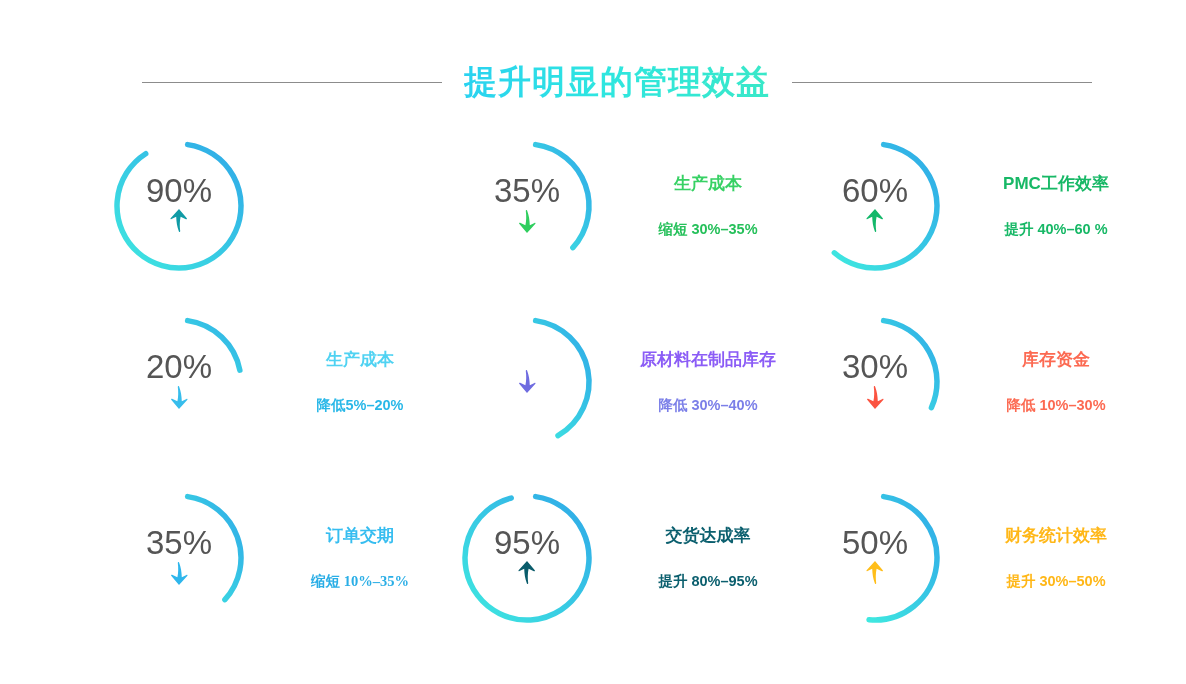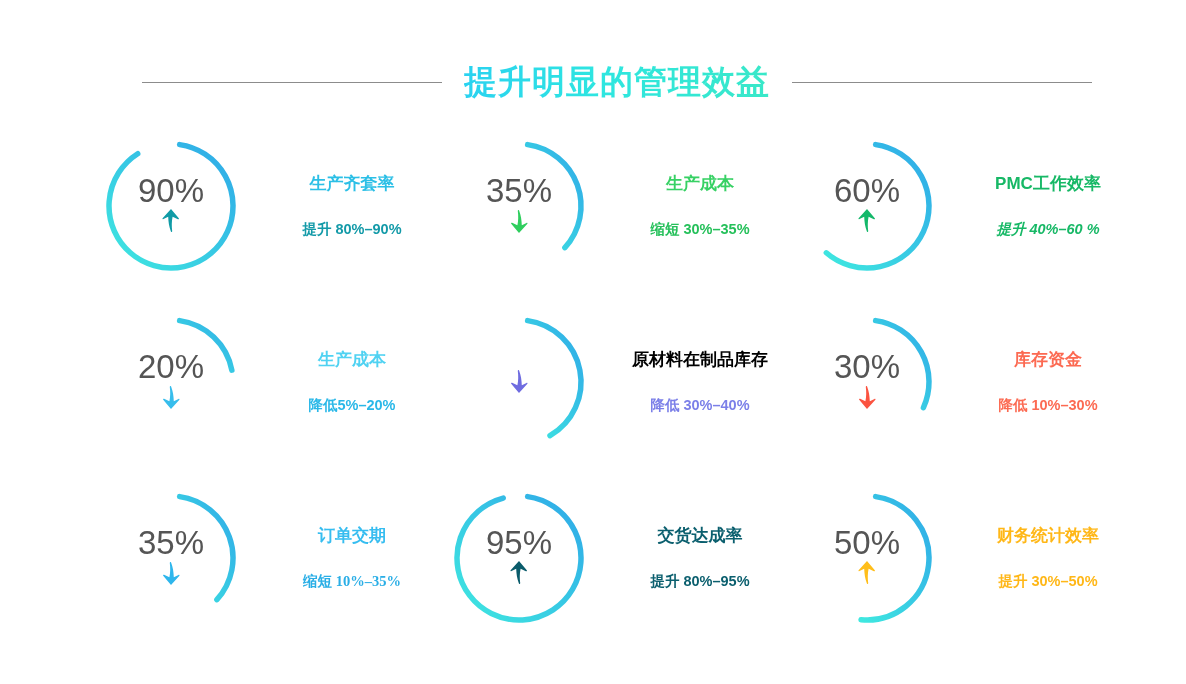--- a/index.html
+++ b/index.html
@@ -44,21 +44,21 @@
     background-clip: text;
     color: transparent;
     -webkit-text-fill-color: transparent;
     line-height: 1.1;
   }
 
   
   .grid {
     position: absolute;
     top: 118px;
-    left: 96px;
+    left: 104px;
     width: 1000px;
     display: grid;
     grid-template-columns: repeat(3, 348px);
     grid-template-rows: repeat(3, 176px);
     column-gap: 0px;
     row-gap: 0px;
   }
   .cell {
     display: flex;
     align-items: center;
@@ -144,24 +144,20 @@
         </svg>
         <div class="ring-center">
           <div class="ring-value">90%</div>
           <div class="ring-arrow">
             <svg width="22" height="26" viewBox="0 0 22 26">
               <path d="M11 1 L2.6 10.2 C2.2 10.7 2.9 11.4 3.5 11.1 L8.2 8.7 C8.4 13.6 9.0 18.6 10.9 23.4 C11.3 24.3 12.3 23.9 12.2 23.0 C11.6 18.3 11.6 13.4 12.6 8.7 L17.9 11.3 C18.6 11.6 19.3 10.8 18.8 10.2 Z" fill="#109ba6"></path>
             </svg>
           </div>
         </div>
       </div>
-      <div class="texts">
-        <div class="metric-title" style="color: rgb(43, 191, 230);">生产齐套率</div>
-        <div class="metric-sub" style="color: rgb(19, 154, 168);">提升 80%–90%</div>
-      </div>
     </div>
     <div class="cell">
       <div class="ring-wrap">
         <svg class="ring-svg" viewBox="0 0 150 150">
           <defs>
             <linearGradient id="g1" x1="1" y1="0" x2="0" y2="1">
               <stop offset="0%" stop-color="#2fa8e8"></stop>
               <stop offset="100%" stop-color="#3fe8e0"></stop>
             </linearGradient>
           </defs>
@@ -196,21 +192,21 @@
           <div class="ring-value">60%</div>
           <div class="ring-arrow">
             <svg width="22" height="26" viewBox="0 0 22 26">
               <path d="M11 1 L2.6 10.2 C2.2 10.7 2.9 11.4 3.5 11.1 L8.2 8.7 C8.4 13.6 9.0 18.6 10.9 23.4 C11.3 24.3 12.3 23.9 12.2 23.0 C11.6 18.3 11.6 13.4 12.6 8.7 L17.9 11.3 C18.6 11.6 19.3 10.8 18.8 10.2 Z" fill="#14b86a"></path>
             </svg>
           </div>
         </div>
       </div>
       <div class="texts">
         <div class="metric-title" style="color: rgb(23, 184, 102);">PMC工作效率</div>
-        <div class="metric-sub" style="color: rgb(23, 184, 102); font-style: italic;">提升 40%–60 %</div>
+        <div class="metric-sub" style="color: rgb(23, 184, 102);">提升 40%–60 %</div>
       </div>
     </div>
     <div class="cell">
       <div class="ring-wrap">
         <svg class="ring-svg" viewBox="0 0 150 150">
           <defs>
             <linearGradient id="g3" x1="1" y1="0" x2="0" y2="1">
               <stop offset="0%" stop-color="#2fa8e8"></stop>
               <stop offset="100%" stop-color="#3fe8e0"></stop>
             </linearGradient>
@@ -244,21 +240,21 @@
         </svg>
         <div class="ring-center">
           <div class="ring-arrow">
             <svg width="22" height="26" viewBox="0 0 22 26">
               <path d="M11 1 L2.6 10.2 C2.2 10.7 2.9 11.4 3.5 11.1 L8.2 8.7 C8.4 13.6 9.0 18.6 10.9 23.4 C11.3 24.3 12.3 23.9 12.2 23.0 C11.6 18.3 11.6 13.4 12.6 8.7 L17.9 11.3 C18.6 11.6 19.3 10.8 18.8 10.2 Z" fill="#6f6ce0" transform="rotate(180 11 13)"></path>
             </svg>
           </div>
         </div>
       </div>
       <div class="texts">
-        <div class="metric-title" style="color: #000000;">原材料在制品库存</div>
+        <div class="metric-title" style="color: #8b5cf6;">原材料在制品库存</div>
         <div class="metric-sub" style="color: rgb(123, 127, 232);">降低 30%–40%</div>
       </div>
     </div>
     <div class="cell">
       <div class="ring-wrap">
         <svg class="ring-svg" viewBox="0 0 150 150">
           <defs>
             <linearGradient id="g5" x1="1" y1="0" x2="0" y2="1">
               <stop offset="0%" stop-color="#2fa8e8"></stop>
               <stop offset="100%" stop-color="#3fe8e0"></stop>

